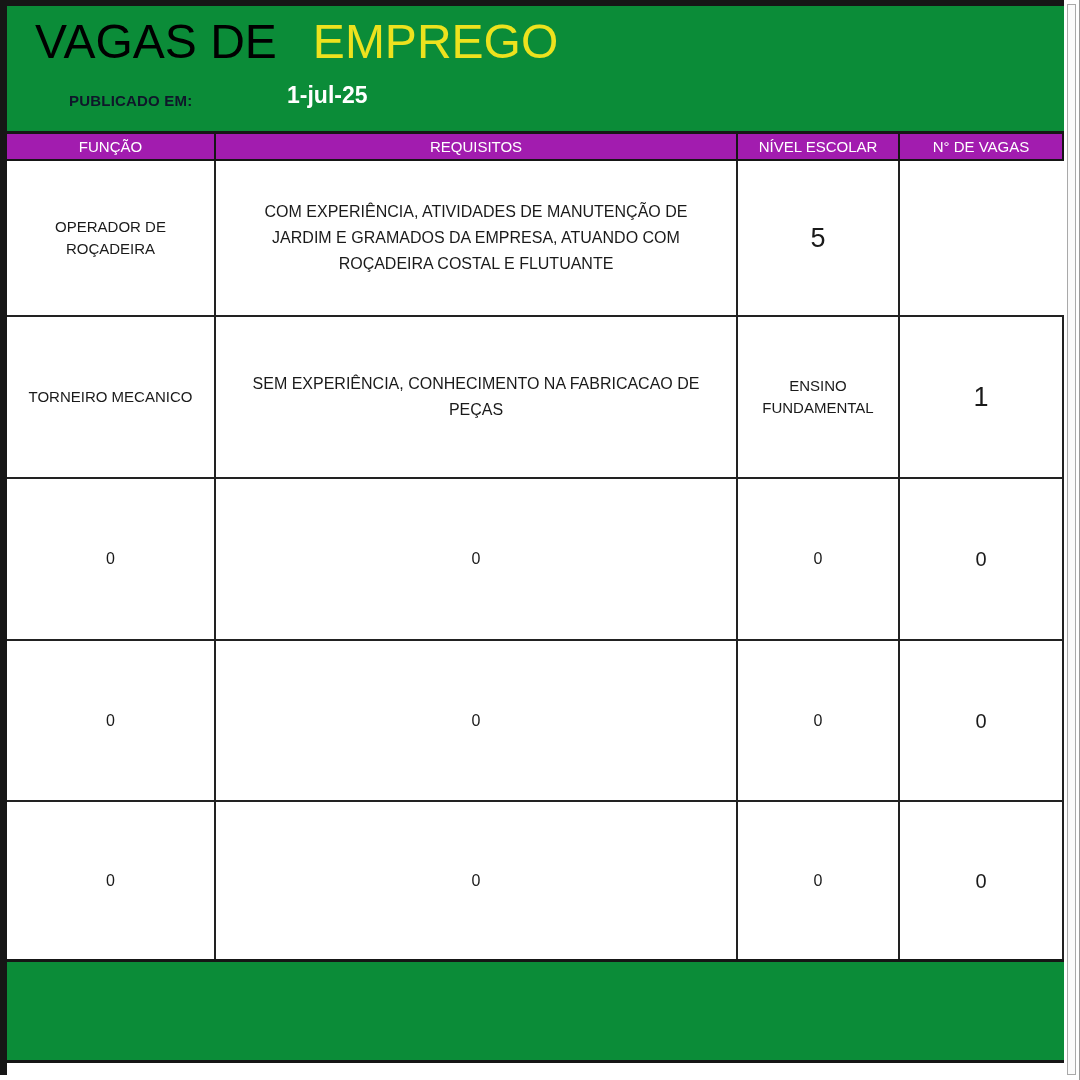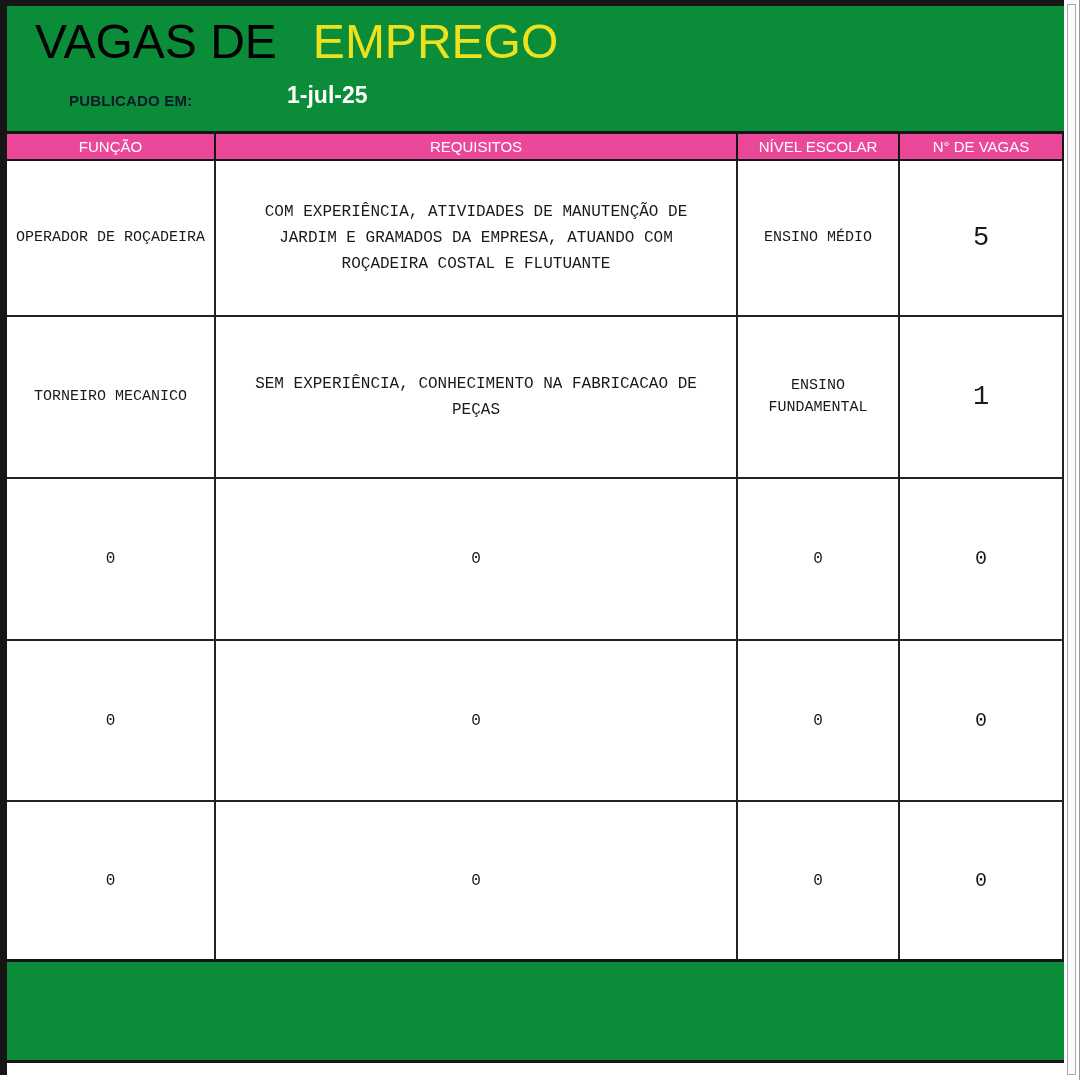--- a/index.html
+++ b/index.html
@@ -20,40 +20,39 @@
   .banner { height:128px; background:#0b8c38; border-bottom:3px solid #161616; position:relative; }
   .banner-title { position:absolute; left:28px; top:8px; font-size:48px; font-weight:500; white-space:nowrap; }
   .title-white { color:#000000; }
   .title-yellow { color:#ede21e; margin-left:36px; }
   .pub-label { position:absolute; left:62px; top:86px; color:#0f172a; font-weight:bold; font-size:15px; letter-spacing:0.2px; }
   .pub-date  { position:absolute; left:280px; top:76px; color:#ffffff; font-weight:bold; font-size:23px; }
 
   
   .grid-header {
     display:grid; grid-template-columns:209px 522px 162px 164px;
-    height:27px; background:#ec4899; border-bottom:2px solid #161616;
+    height:27px; background:#a21caf; border-bottom:2px solid #161616;
   }
   .grid-header .hcell {
     display:flex; align-items:center; justify-content:center;
     color:#ffffff; font-size:15px; border-right:2px solid #161616;
   }
   .row {
     display:grid; grid-template-columns:209px 522px 162px 164px;
     border-bottom:2px solid #222222; background:#ffffff;
   }
   .row-1 { height:156px; }
   .row-2 { height:162px; }
   .row-3 { height:162px; }
   .row-4 { height:161px; }
   .row-5 { height:157px; border-bottom:none; }
   .cell {
     display:flex; align-items:center; justify-content:center; text-align:center;
     font-size:15px; color:#1a1a1a; border-right:2px solid #222222; padding:0 8px;
     line-height:22px;
-    font-family:Liberation Mono, monospace;
   }
   .cell.req  { font-size:16px; }
   .cell.req .wrap { max-width:470px; line-height:26px; }
   .cell.vagas { font-size:27px; }
   .row.empty .cell { font-size:16px; }
   .row.empty .cell.vagas { font-size:20px; }
 
   
   .footer { height:104px; background:#0b8c38; border-top:3px solid #161616; border-bottom:3px solid #161616; }
 
@@ -88,21 +87,20 @@
     <div class="hcell">REQUISITOS</div>
     <div class="hcell">NÍVEL ESCOLAR</div>
     <div class="hcell">N° DE VAGAS</div>
   </div>
 
   <div class="row row-1">
     <div class="cell">OPERADOR DE ROÇADEIRA</div>
     <div class="cell req">
         <span class="wrap">COM EXPERIÊNCIA, ATIVIDADES DE MANUTENÇÃO DE JARDIM E GRAMADOS DA EMPRESA, ATUANDO COM ROÇADEIRA COSTAL E FLUTUANTE</span>
       </div>
-    <div class="cell">ENSINO MÉDIO</div>
     <div class="cell vagas">5</div>
   </div>
 
   <div class="row row-2">
     <div class="cell">TORNEIRO MECANICO</div>
     <div class="cell req">
         <span class="wrap">SEM EXPERIÊNCIA, CONHECIMENTO NA FABRICACAO DE PEÇAS</span>
       </div>
     <div class="cell">ENSINO FUNDAMENTAL</div>
     <div class="cell vagas">1</div>

